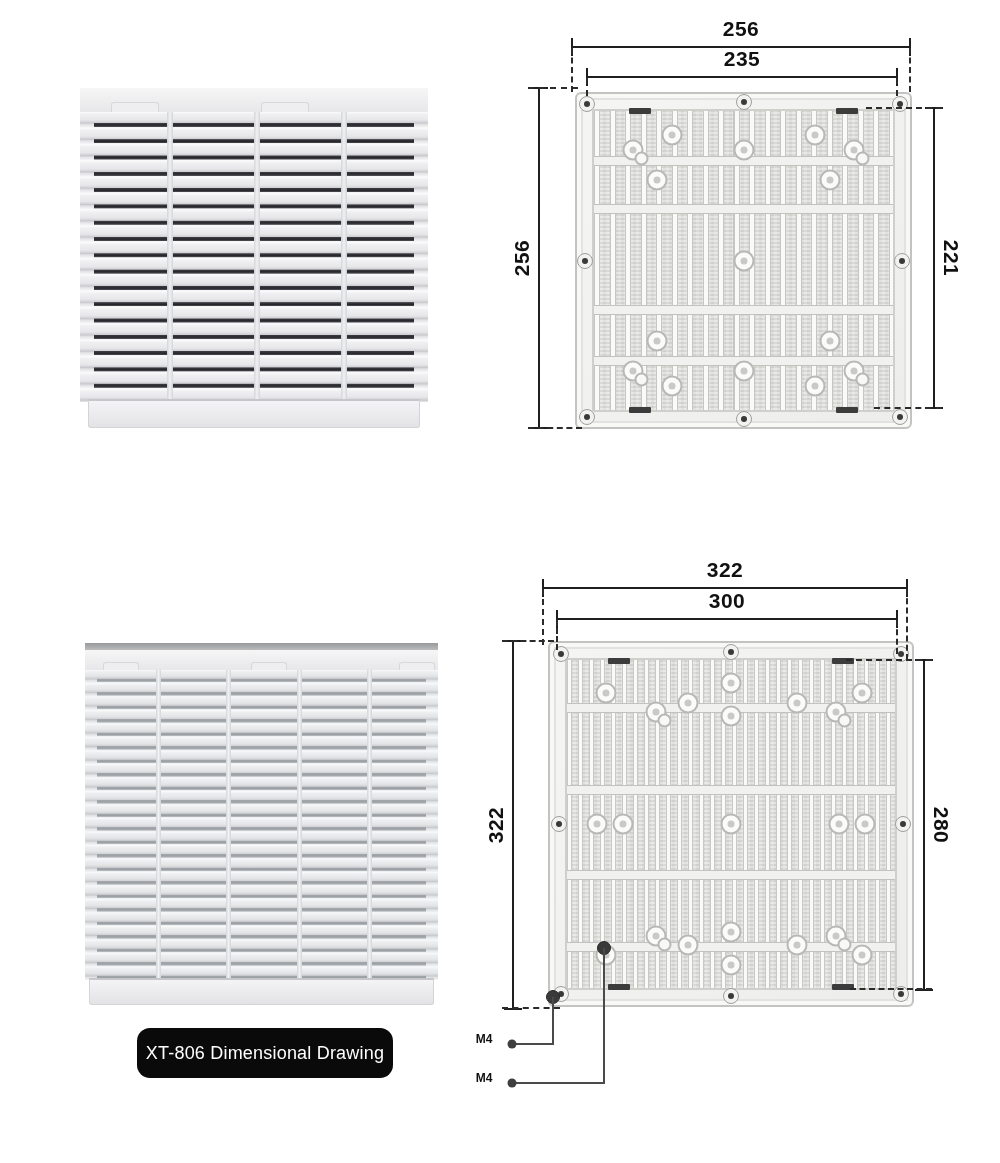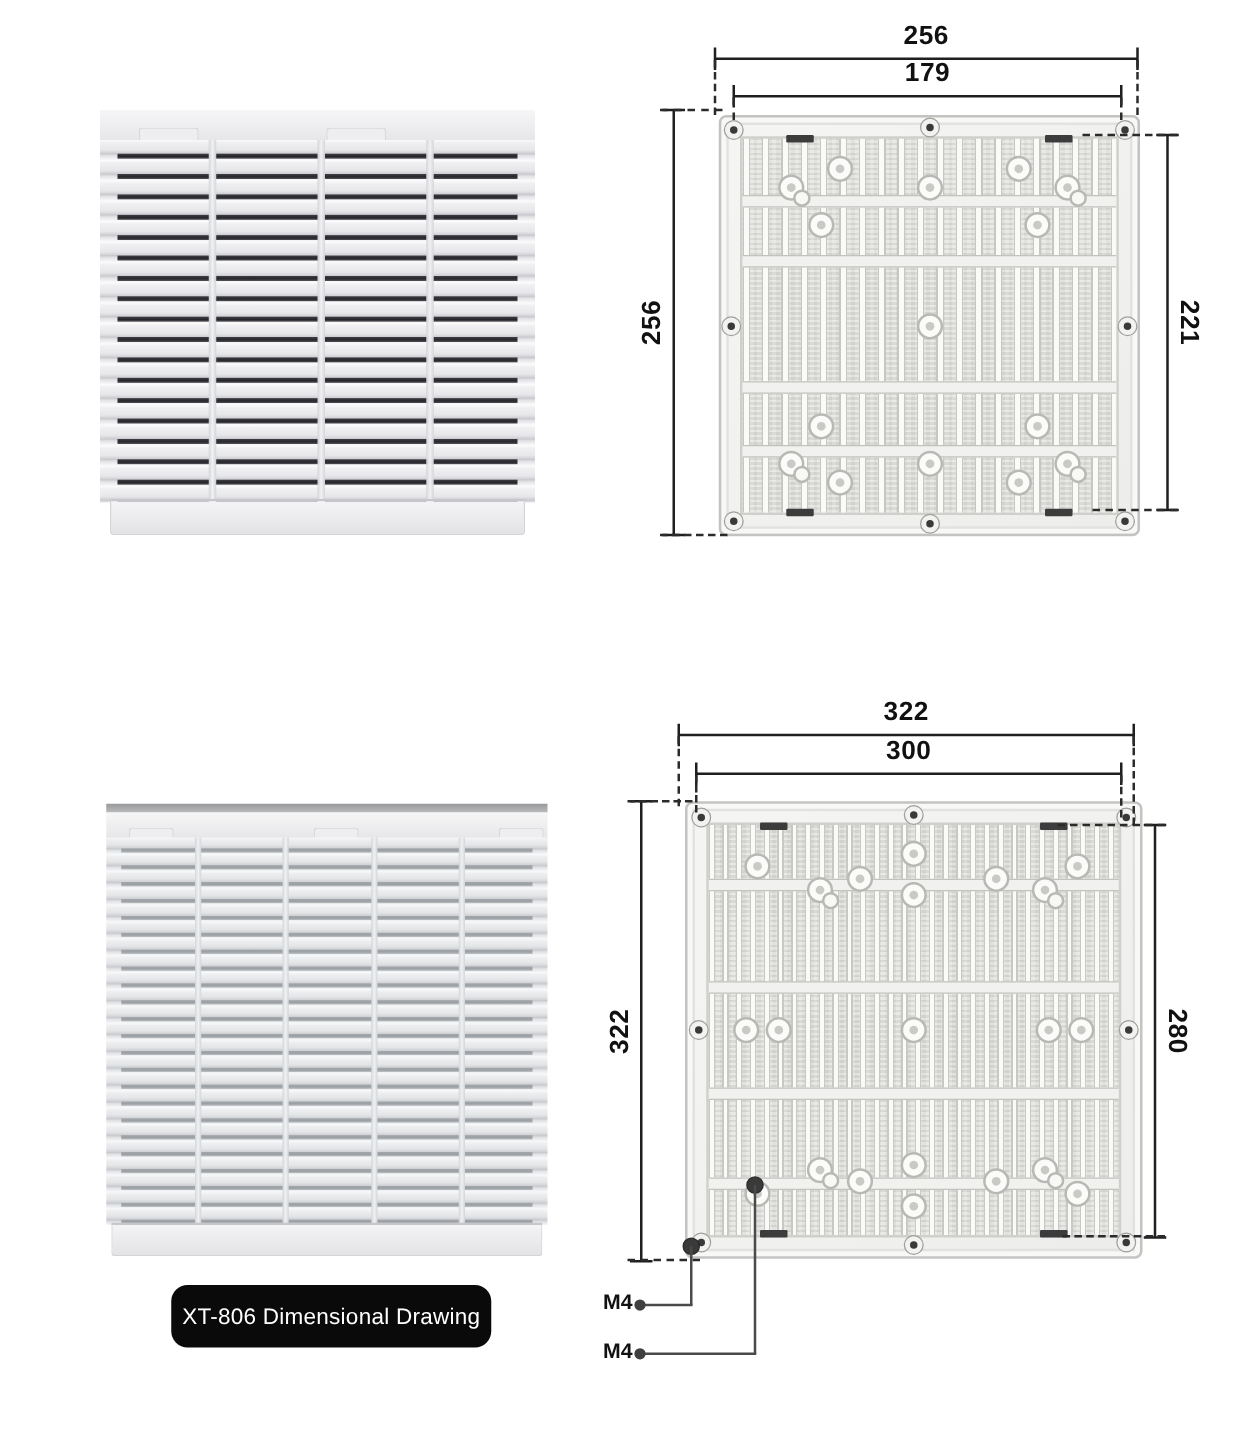--- a/index.html
+++ b/index.html
@@ -61,21 +61,21 @@
   .vlab-right{left:18px;transform:translate(-50%,-50%) rotate(90deg);}
   .ext-v{position:absolute;width:0;border-left:2px dashed #2b2b2b;}
   .ext-h{position:absolute;height:0;border-top:2px dashed #2b2b2b;}
   .dashdot{border-top-style:dashed;}
 
   
   .leader-v{position:absolute;width:2px;background:#4a4a4a;}
   .leader-h{position:absolute;height:2px;background:#4a4a4a;}
   .leader-dot{position:absolute;width:9px;height:9px;border-radius:50%;background:#3f3f3f;transform:translate(-50%,-50%);}
   .target-dot{position:absolute;width:12px;height:12px;border-radius:50%;background:#3a3a3a;border:1px solid #2a2a2a;transform:translate(-50%,-50%);}
-  .callout-label{position:absolute;font-weight:bold;font-size:17px;color:#111;width:44px;text-align:right;}
+  .callout-label{position:absolute;font-weight:bold;font-size:12px;color:#111;width:44px;text-align:center;}
 
   
   .badge{position:absolute;background:#0a0a0a;color:#fff;border-radius:13px;display:flex;align-items:center;justify-content:center;
          font-size:18px;letter-spacing:.2px;}
 </style>
 </head>
 <body>
 
 <div id="canvas">
 
@@ -128,21 +128,21 @@
       <div class="clip" style="left: 19%; top: 5%;"></div>
       <div class="clip" style="left: 81%; top: 5%;"></div>
       <div class="clip" style="left: 19%; top: 95%;"></div>
       <div class="clip" style="left: 81%; top: 95%;"></div>
     </div>
 
   <div class="dim-h" style="left:572px;top:46px;width:338px;">
     <div class="dim-label">256</div>
   </div>
   <div class="dim-h" style="left:587px;top:76px;width:310px;">
-    <div class="dim-label">179</div>
+    <div class="dim-label">235</div>
   </div>
   <div class="dim-v" style="left:538px;top:88px;height:340px;">
     <div class="dim-label vlab-left">256</div>
   </div>
   <div class="dim-v" style="left:933px;top:108px;height:300px;">
     <div class="dim-label vlab-right">221</div>
   </div>
 
   <div class="ext-v" style="left:571px;top:48px;height:44px;"></div>
   <div class="ext-v" style="left:909px;top:48px;height:44px;"></div>

